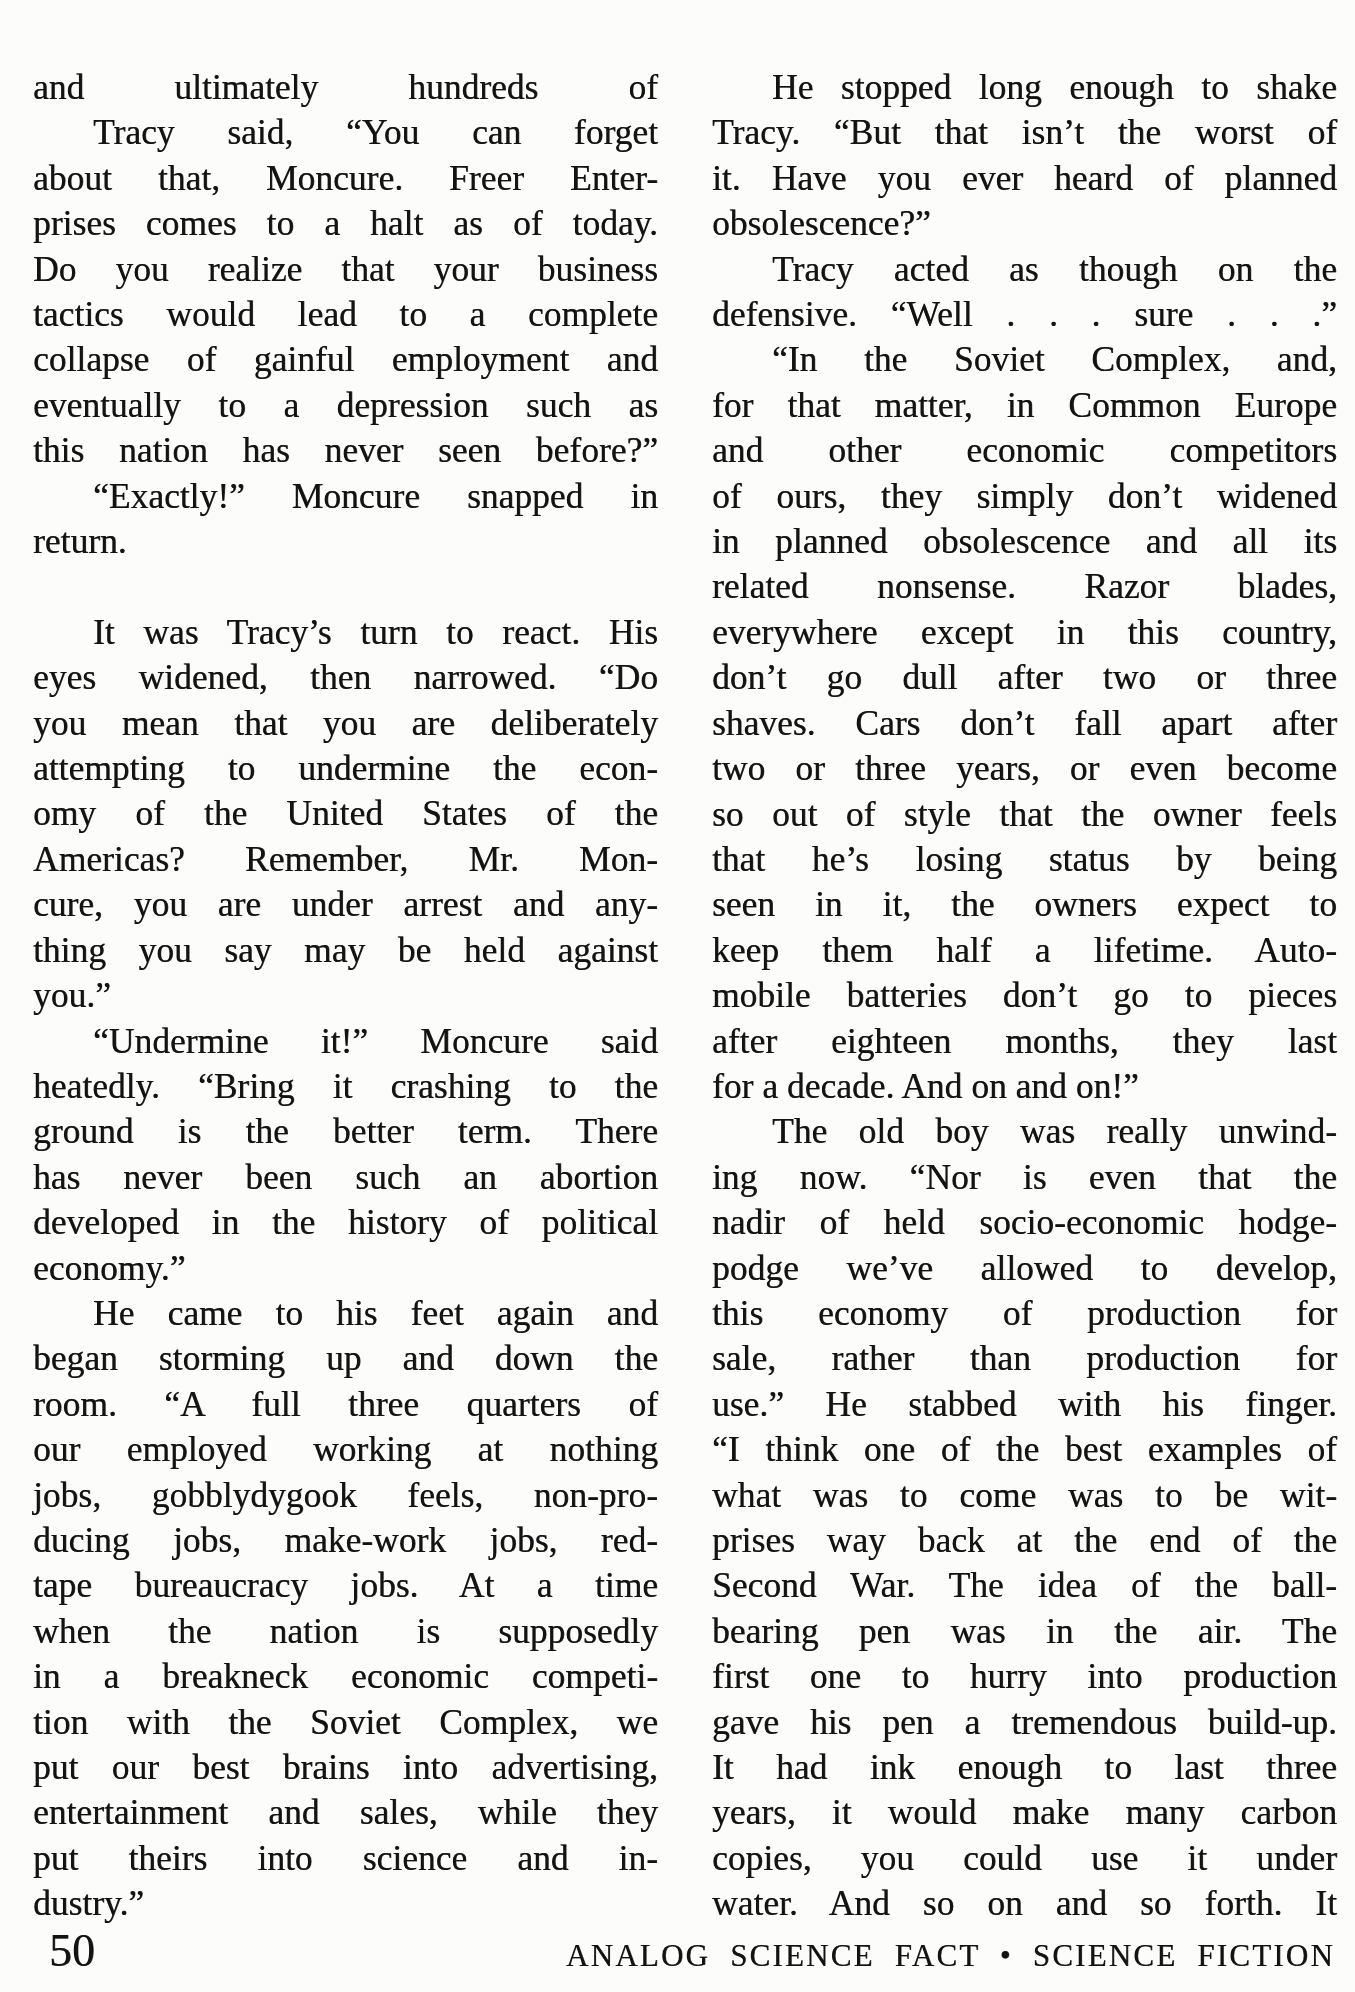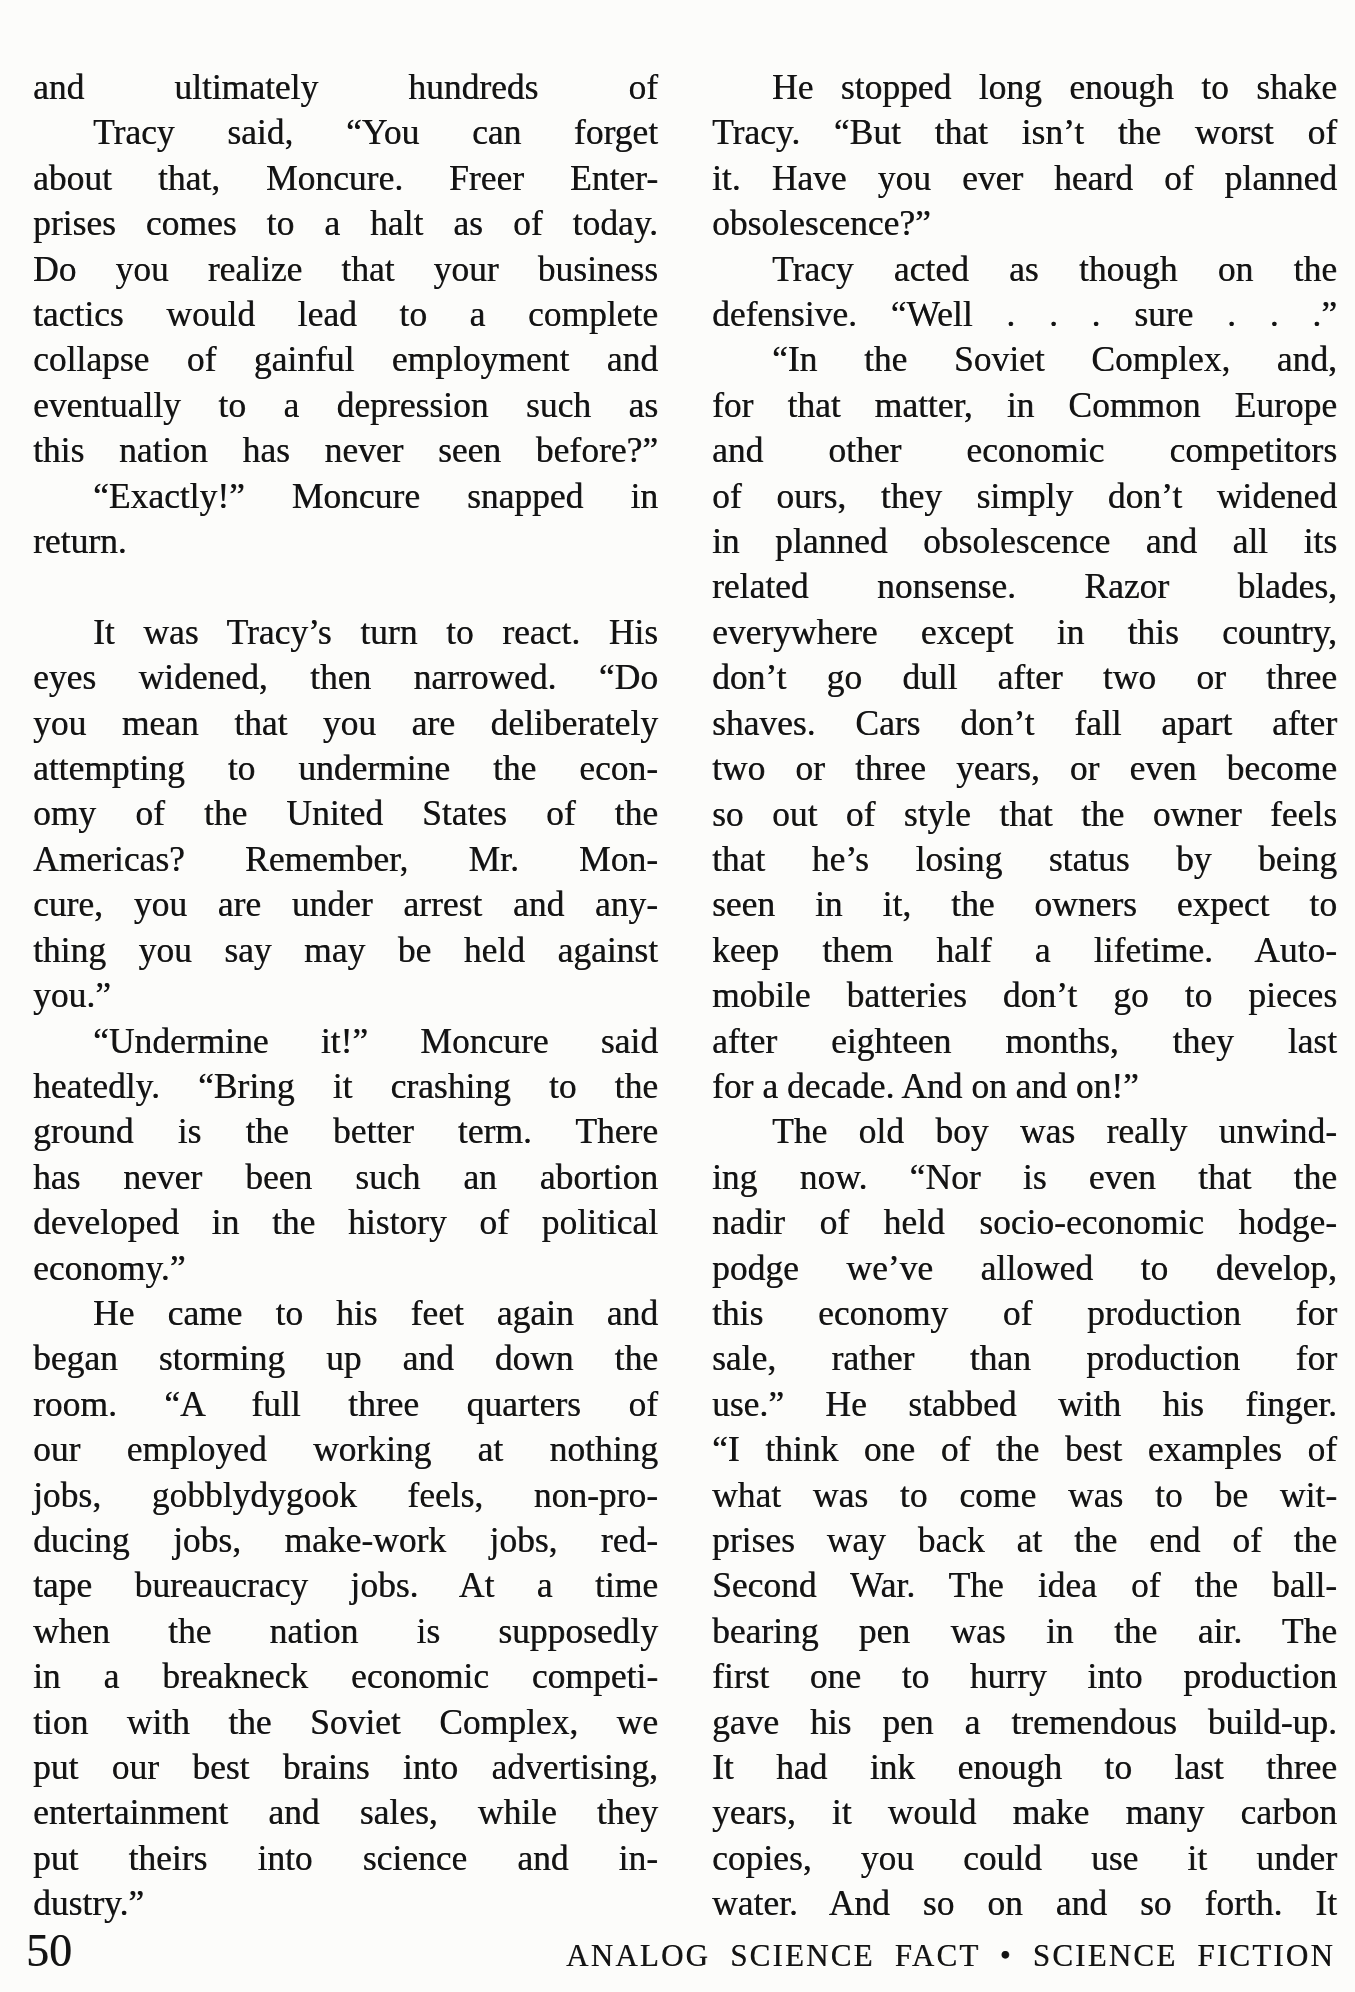--- a/index.html
+++ b/index.html
@@ -33,21 +33,21 @@
     text-align-last: justify;
     text-shadow: 0.45px 0.25px 0 rgba(15,15,15,0.75);
   }
   .line.endline {
     text-align: left;
     text-align-last: left;
   }
   .line.firstline { text-indent: 60px; }
   .footer {
     position: absolute;
-    left: 26px;
+    left: 49px;
     right: 20px;
     top: 1926px;
     display: flex;
     justify-content: space-between;
     align-items: baseline;
   }
   .page-number {
     font-size: 46px;
     line-height: 1.1;
     text-shadow: 0.4px 0.2px 0 rgba(15,15,15,0.7);

